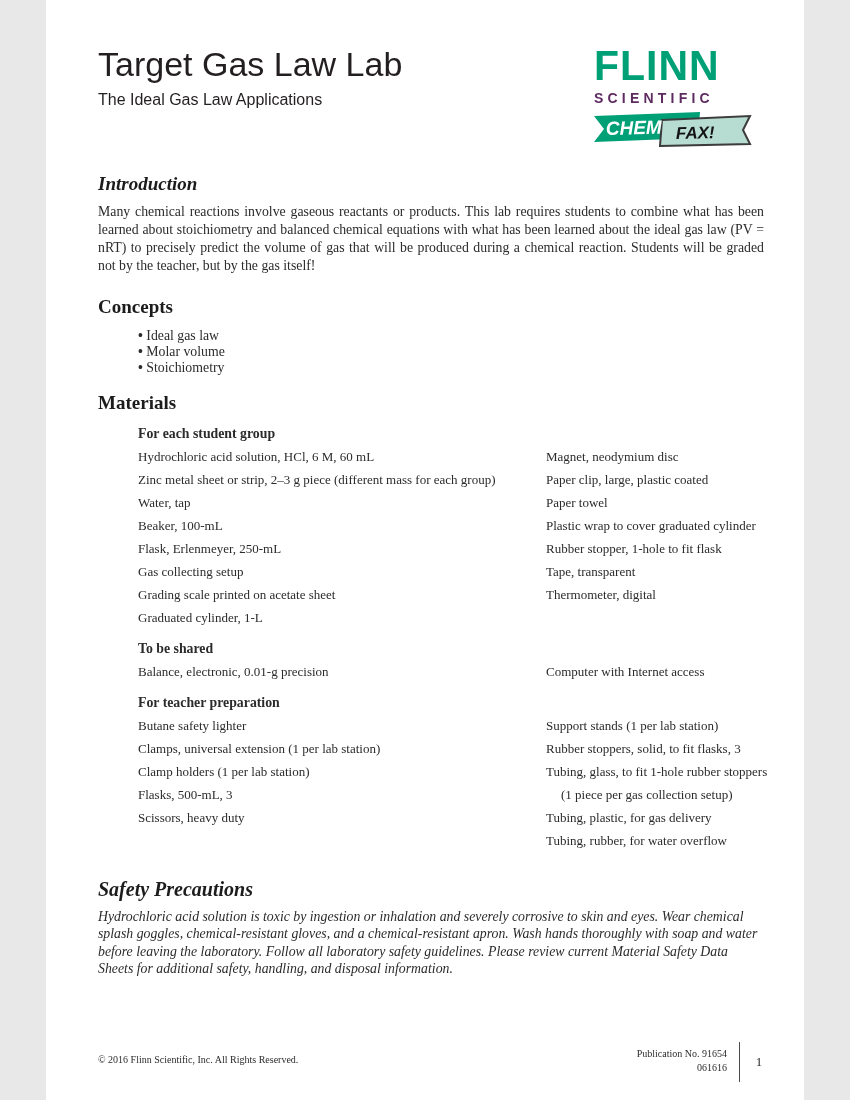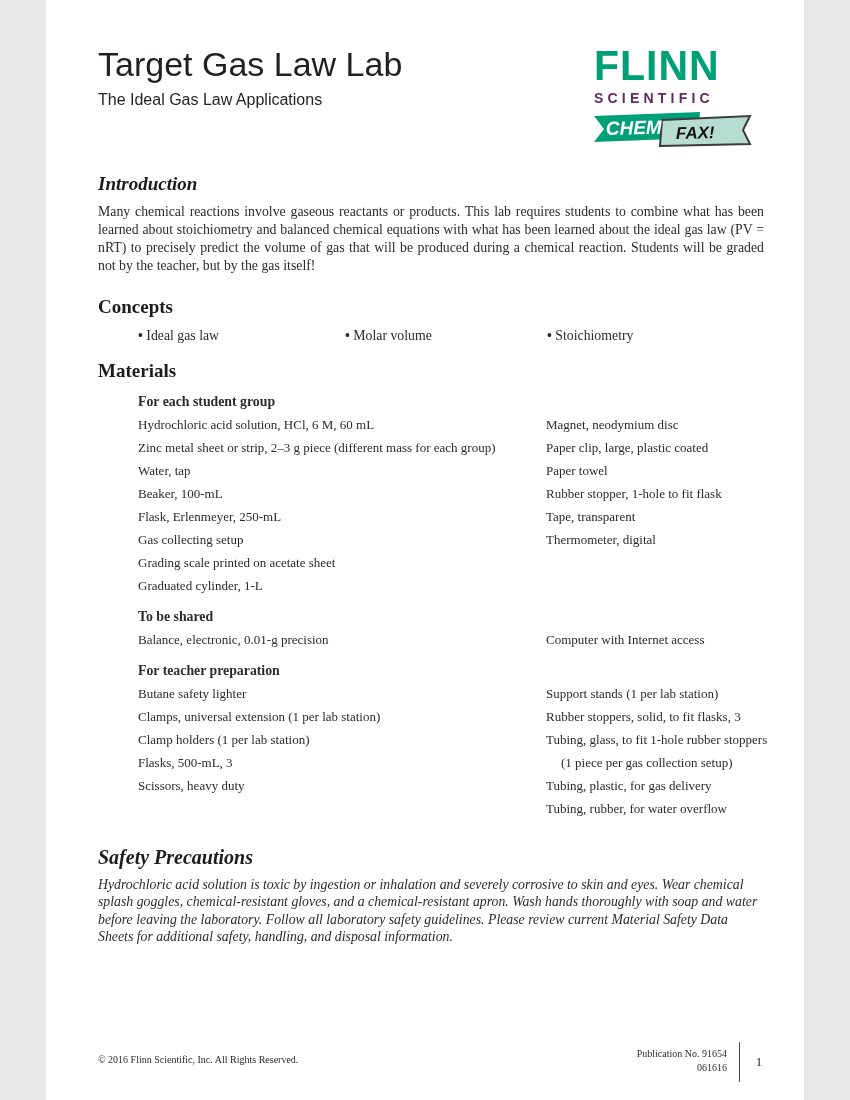--- a/index.html
+++ b/index.html
@@ -69,21 +69,21 @@
   
   .para {
     font-size: 13.8px;
     line-height: 18px;
     margin-top: 8px;
   }
   .intro-para { max-width: 760px; text-align: justify; }
   .safety-para { max-width: 728px; font-style: italic; line-height: 17.5px; }
 
   
-  .concept-list { display: flex; margin-top: 10px; margin-left: 40px; }
+  .concept-list { display: flex; margin-top: 10px; margin-left: 40px; flex-direction: column; }
   .concept-item { font-size: 13.8px; }
   .concept-item:nth-child(1) { width: 207px; }
   .concept-item:nth-child(2) { width: 202px; }
   .concept-item::before { content: "•  "; font-weight: bold; }
 
   
   .mat-block { margin-left: 40px; }
   .mat-label {
     font-weight: bold;
     font-size: 13.8px;
@@ -164,20 +164,21 @@
           <div class="mat-item">Beaker, 100-mL</div>
           <div class="mat-item">Flask, Erlenmeyer, 250-mL</div>
           <div class="mat-item">Gas collecting setup</div>
           <div class="mat-item">Grading scale printed on acetate sheet</div>
           <div class="mat-item">Graduated cylinder, 1-L</div>
         </div>
         <div class="mat-col-right">
           <div class="mat-item">Magnet, neodymium disc</div>
           <div class="mat-item">Paper clip, large, plastic coated</div>
           <div class="mat-item">Paper towel</div>
+          <div class="mat-item">Plastic wrap to cover graduated cylinder</div>
           <div class="mat-item">Rubber stopper, 1-hole to fit flask</div>
           <div class="mat-item">Tape, transparent</div>
           <div class="mat-item">Thermometer, digital</div>
         </div>
       </div>
 
       <div class="mat-label">To be shared</div>
       <div class="mat-cols">
         <div class="mat-col-left">
           <div class="mat-item">Balance, electronic, 0.01-g precision</div>

